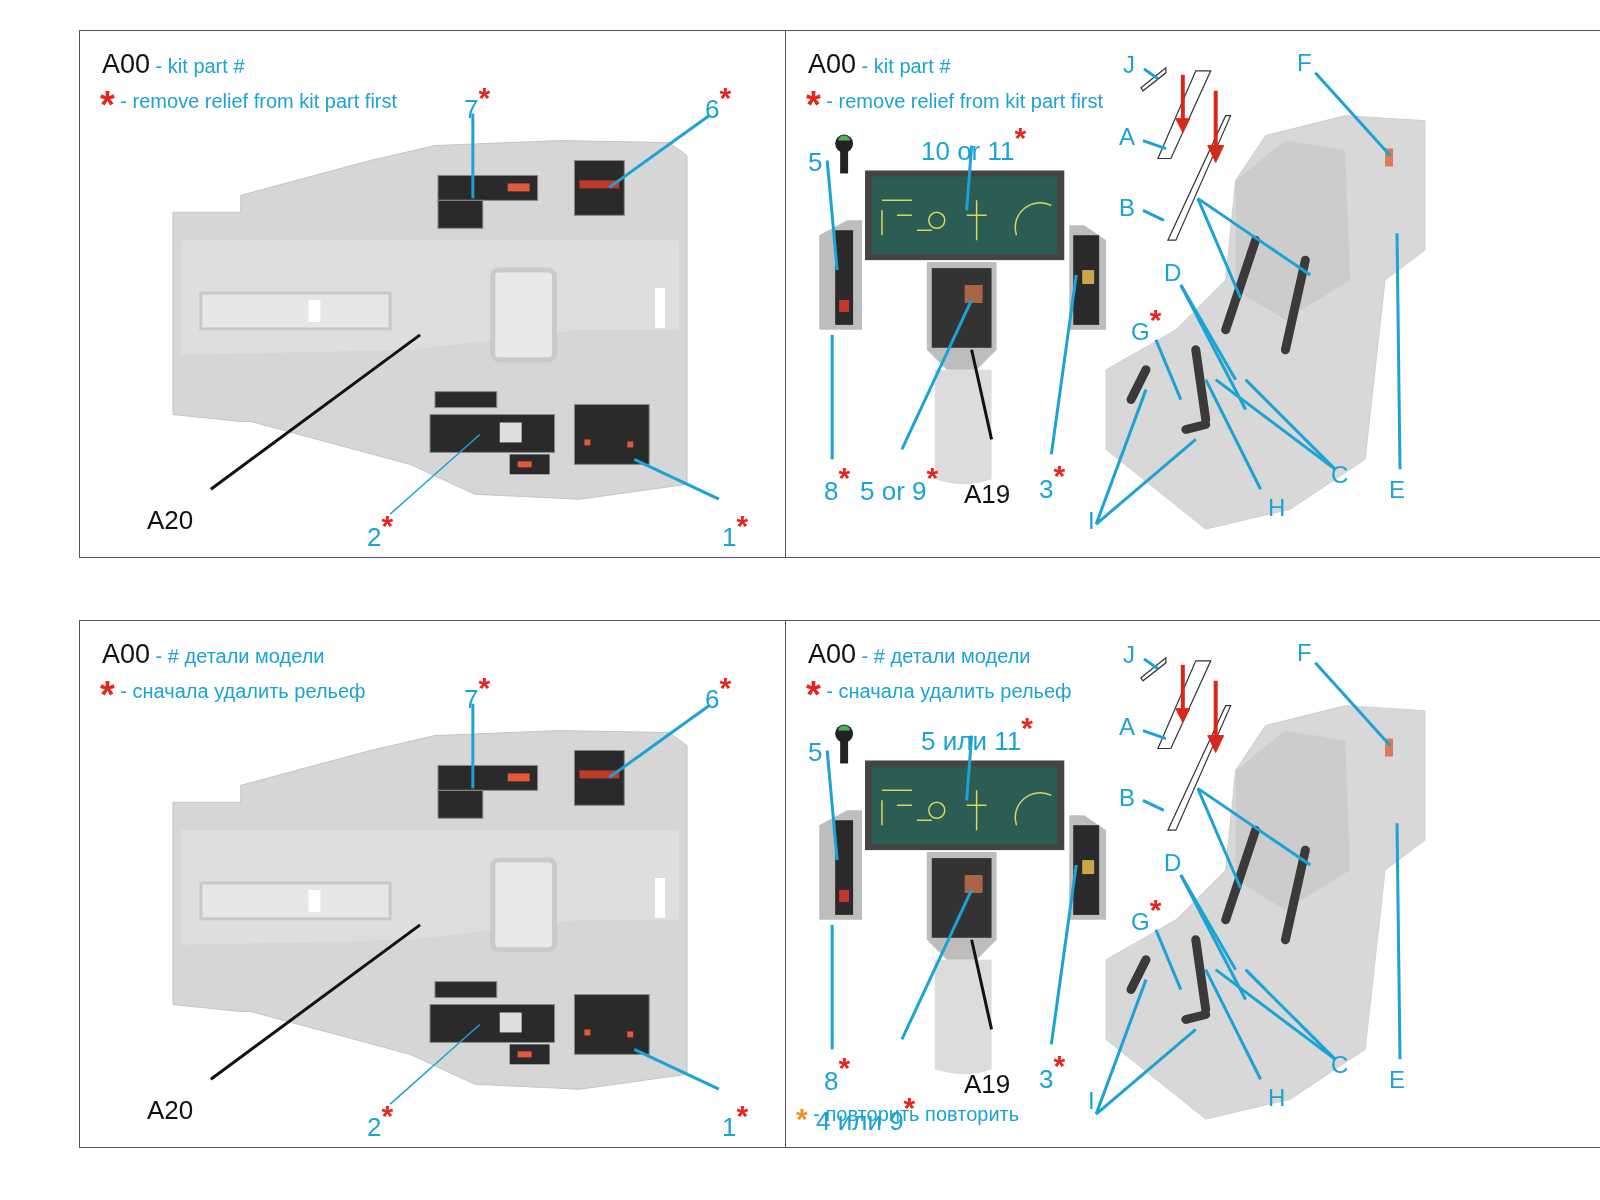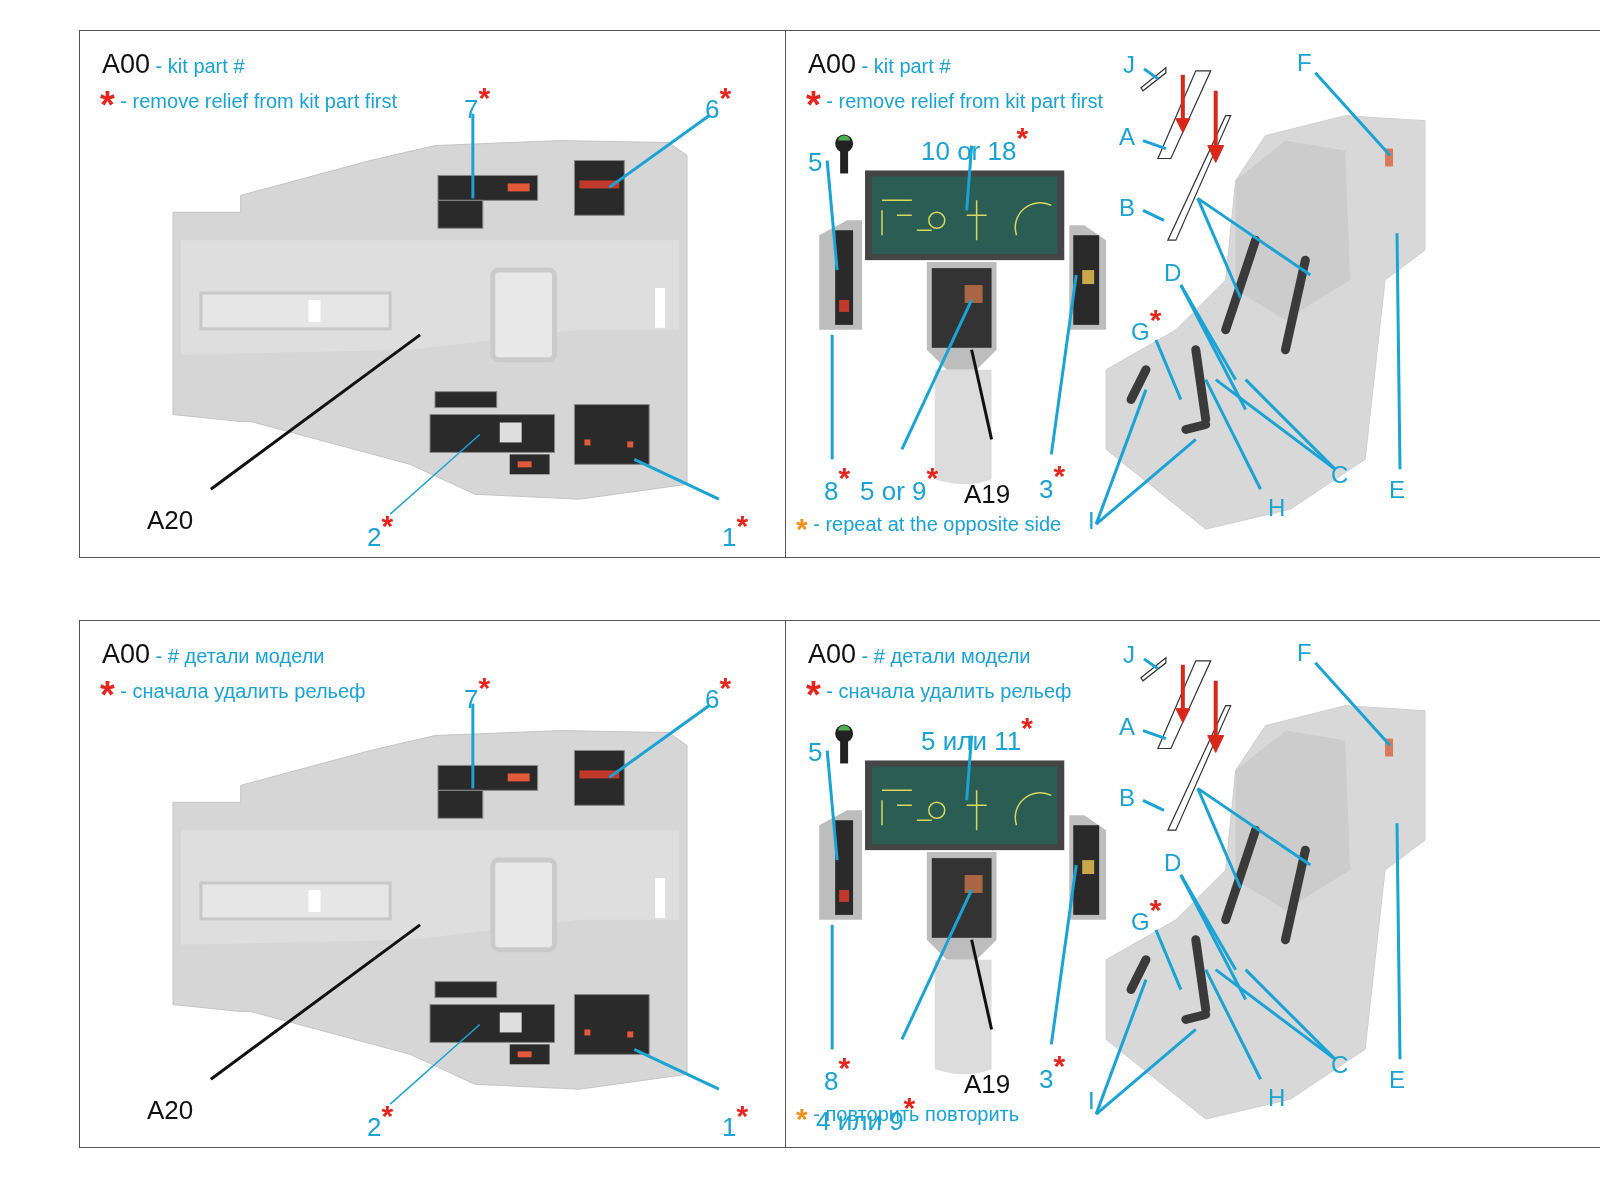--- a/index.html
+++ b/index.html
@@ -164,41 +164,38 @@
         <line x1="185" y1="320" x2="205" y2="410" stroke="#111" stroke-width="3"></line>
       </svg>
 
       <div class="lbl legend-code" style="left:22px;top:20px;">
         <span>A00</span><span class="legend-text"> - kit part #</span>
       </div>
       <div class="lbl legend-text" style="left:20px;top:55px;">
         <span class="star" style="font-size:38px;vertical-align:-10px;">*</span><span> - remove relief from kit part first</span>
       </div>
 
-      <div class="lbl big" style="left:135px;top:92px;"><span>10 or 18</span><span class="star" style="font-size:30px;vertical-align:12px;">*</span></div>
+      <div class="lbl big" style="left:135px;top:92px;"><span>10 or 11</span><span class="star" style="font-size:30px;vertical-align:12px;">*</span></div>
       <div class="lbl big" style="left:22px;top:118px;">5</div>
       <div class="lbl big" style="left:38px;top:432px;"><span>8</span><span class="star" style="font-size:30px;vertical-align:12px;">*</span></div>
       <div class="lbl big callout-4" style="left:74px;top:432px;"><span>5 or 9</span><span class="star" style="font-size:30px;vertical-align:12px;">*</span></div>
       <div class="lbl big blk" style="left:178px;top:450px;">A19</div>
       <div class="lbl big" style="left:253px;top:430px;"><span>3</span><span class="star" style="font-size:30px;vertical-align:12px;">*</span></div>
 
       <div class="lbl mid" style="left:337px;top:22px;">J</div>
       <div class="lbl mid" style="left:333px;top:94px;">A</div>
       <div class="lbl mid" style="left:333px;top:165px;">B</div>
       <div class="lbl mid" style="left:511px;top:20px;">F</div>
       <div class="lbl mid" style="left:378px;top:230px;">D</div>
       <div class="lbl mid" style="left:345px;top:274px;"><span>G</span><span class="star" style="font-size:30px;vertical-align:10px;">*</span></div>
       <div class="lbl mid" style="left:545px;top:432px;">C</div>
       <div class="lbl mid" style="left:482px;top:465px;">H</div>
       <div class="lbl mid" style="left:603px;top:447px;">E</div>
       <div class="lbl mid callout-i" style="left:302px;top:478px;">I</div>
 
-      <div class="lbl legend-text mirror" style="left:10px;top:483px;">
-        <span class="ostar" style="font-size:30px;vertical-align:-8px;">*</span><span> - repeat at the opposite side</span>
-      </div>
     </div>
   </div>
     <div class="sheet bot">
     <div class="divider"></div>
 
     <div class="panel left">
       <svg class="art" viewBox="0 0 705 528">
         <g>
           <path d="M92,182 L160,182 L160,165 L290,130 L355,115 L480,110 L590,112 L608,125 L608,455 L500,470 L395,465 L330,435 L170,392 L160,392 L92,385 Z" fill="#d6d6d6" stroke="#c4c4c4"></path>
           <path d="M100,210 L600,210 L600,300 L500,300 L330,320 L100,325 Z" fill="#dedede"></path>

